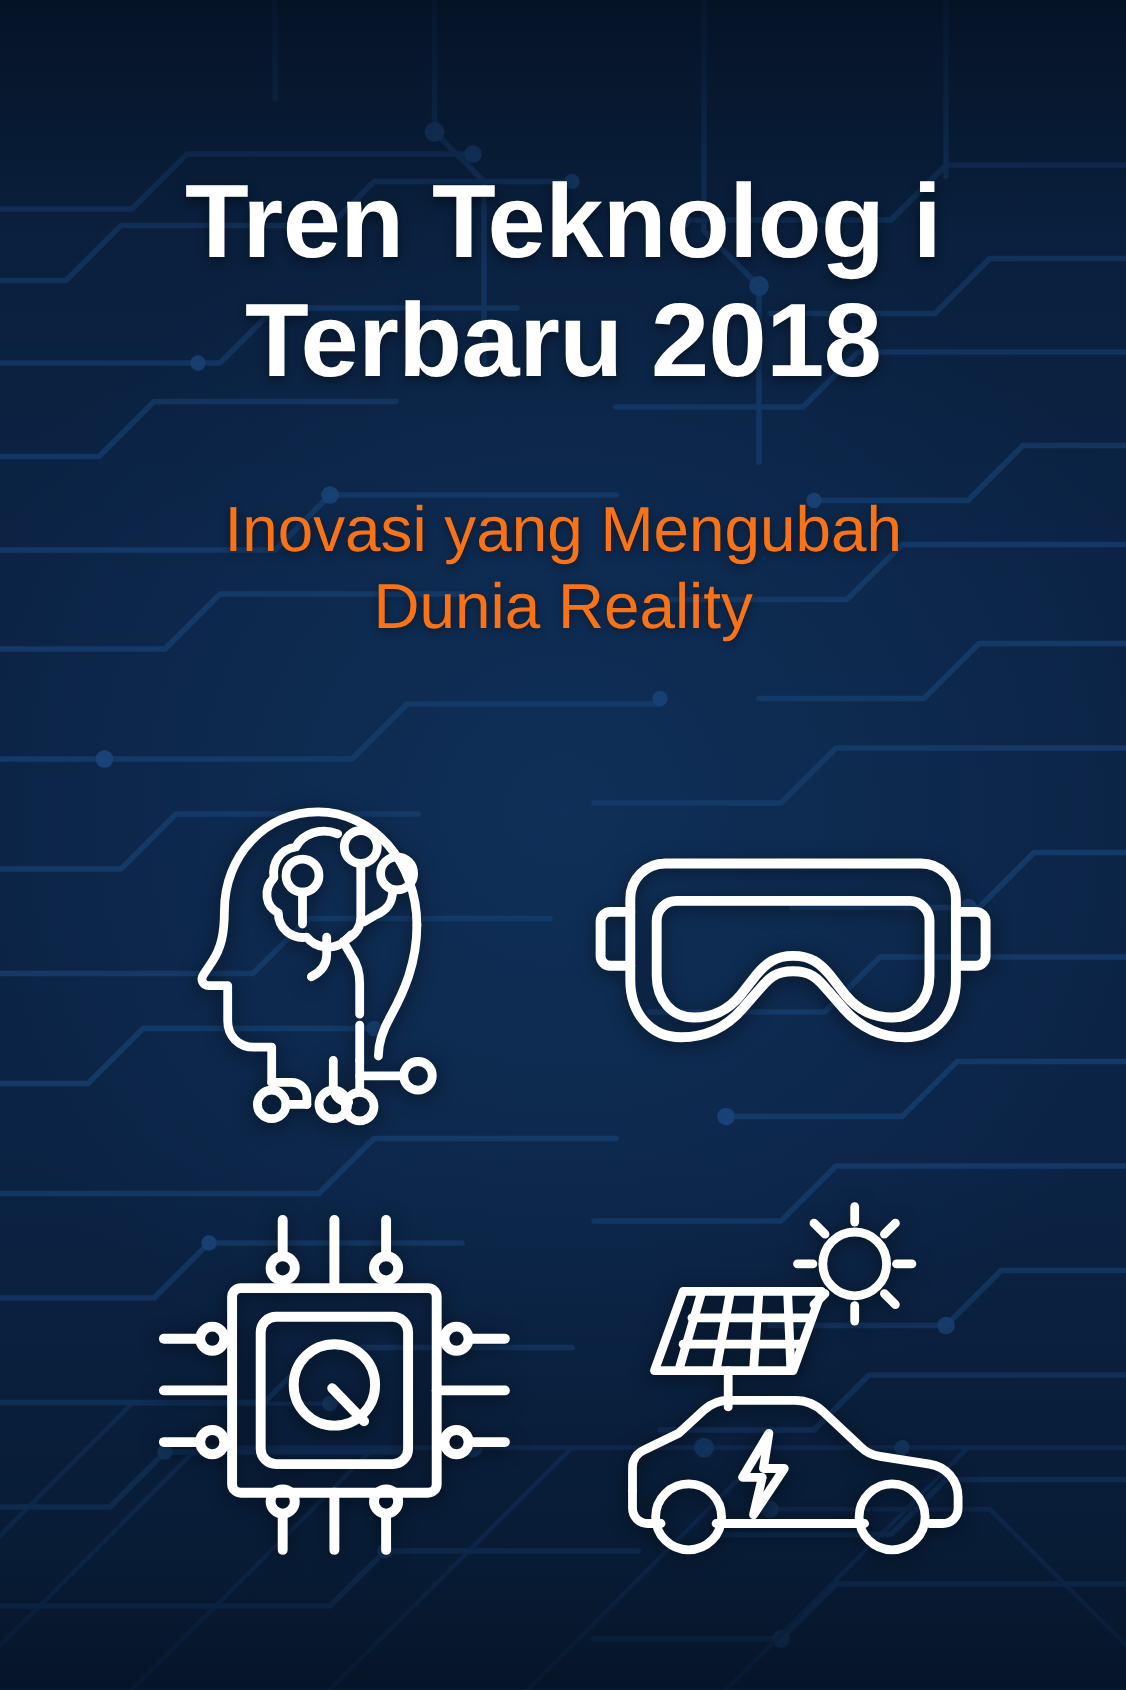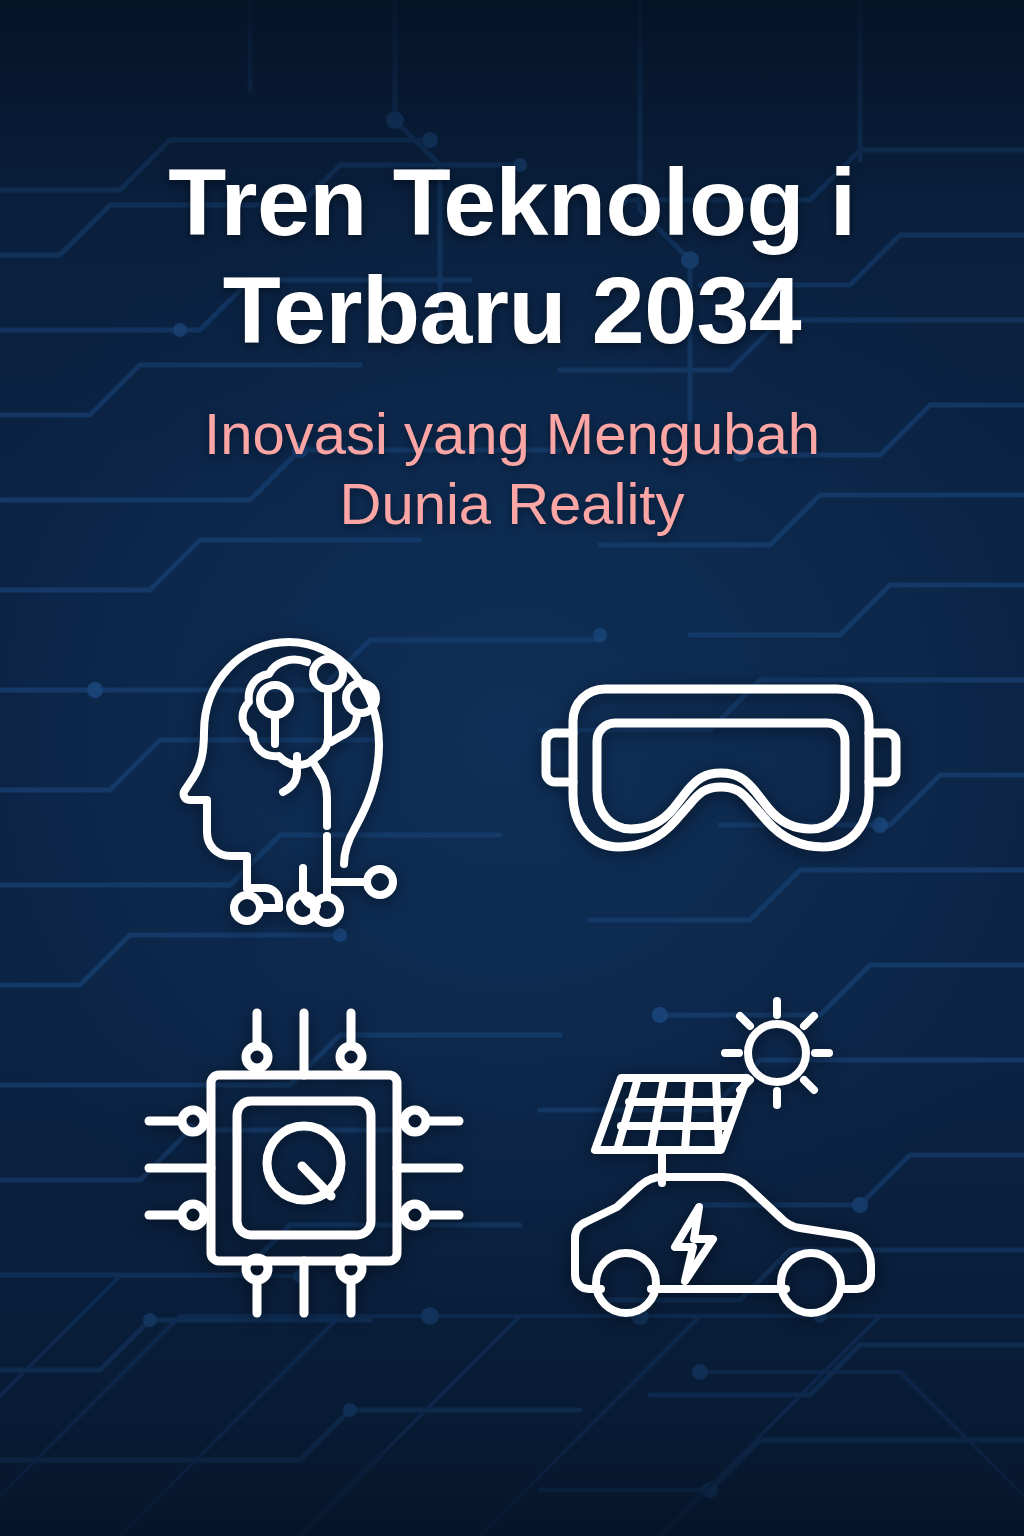--- a/index.html
+++ b/index.html
@@ -28,20 +28,21 @@
       radial-gradient(ellipse 85% 55% at 50% 48%, rgba(19,58,105,0.55) 0%, rgba(11,35,68,0.0) 68%),
       linear-gradient(180deg, rgba(4,16,33,0.85) 0%, rgba(6,22,42,0.25) 14%, rgba(6,22,42,0.0) 34%, rgba(6,22,42,0.0) 68%, rgba(5,19,37,0.45) 92%, rgba(4,15,30,0.75) 100%);
     pointer-events: none;
   }
   .content {
     position: absolute;
     inset: 0;
     display: flex;
     flex-direction: column;
     align-items: center;
+    gap: 48px;
   }
   .title-block {
     margin-top: 148px;
     width: 100%;
     text-align: center;
   }
   .title-line {
     color: #ffffff;
     font-size: 95px;
     font-weight: 700;
@@ -49,21 +50,21 @@
     letter-spacing: -0.5px;
     text-shadow: 0 3px 10px rgba(0,0,0,0.45);
     white-space: nowrap;
   }
   .subtitle-block {
     margin-top: 34px;
     width: 100%;
     text-align: center;
   }
   .subtitle-line {
-    color: #fca5a5;
+    color: #f97316;
     font-size: 58px;
     font-weight: 300;
     line-height: 1.22;
     letter-spacing: 0px;
     text-shadow: 0 3px 9px rgba(0,0,0,0.4);
     white-space: nowrap;
   }
   .icon-grid {
     margin-top: 50px;
     width: 824px;
@@ -184,21 +185,21 @@
       <circle cx="700" cy="1372" r="8"></circle>
     </g>
   </svg>
 
   <div class="bg-vignette"></div>
 
   <div class="content">
 
     <div class="title-block">
       <div class="title-line">Tren Teknolog i</div>
-      <div class="title-line">Terbaru 2034</div>
+      <div class="title-line">Terbaru 2018</div>
     </div>
 
     <div class="subtitle-block">
       <div class="subtitle-line">Inovasi yang Mengubah</div>
       <div class="subtitle-line">Dunia Reality</div>
     </div>
 
     <div class="icon-grid">
 
       <div class="icon-cell">

